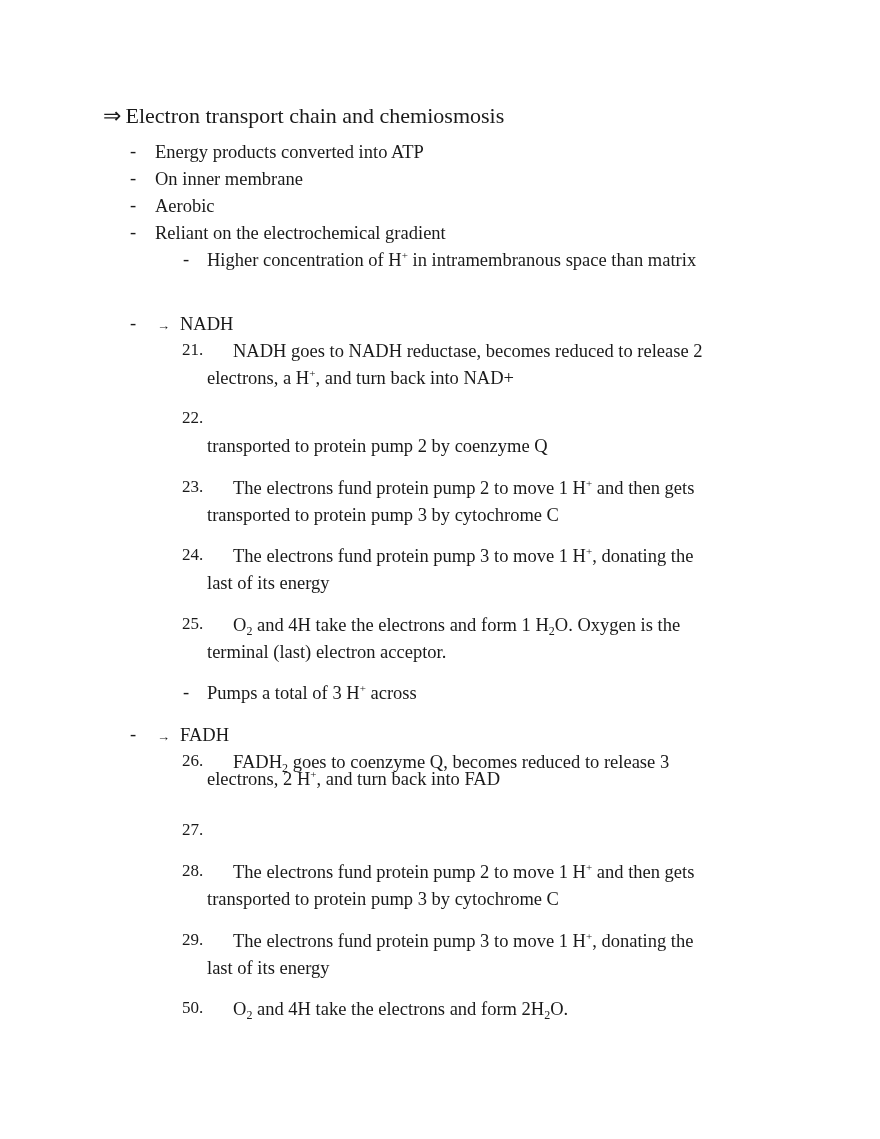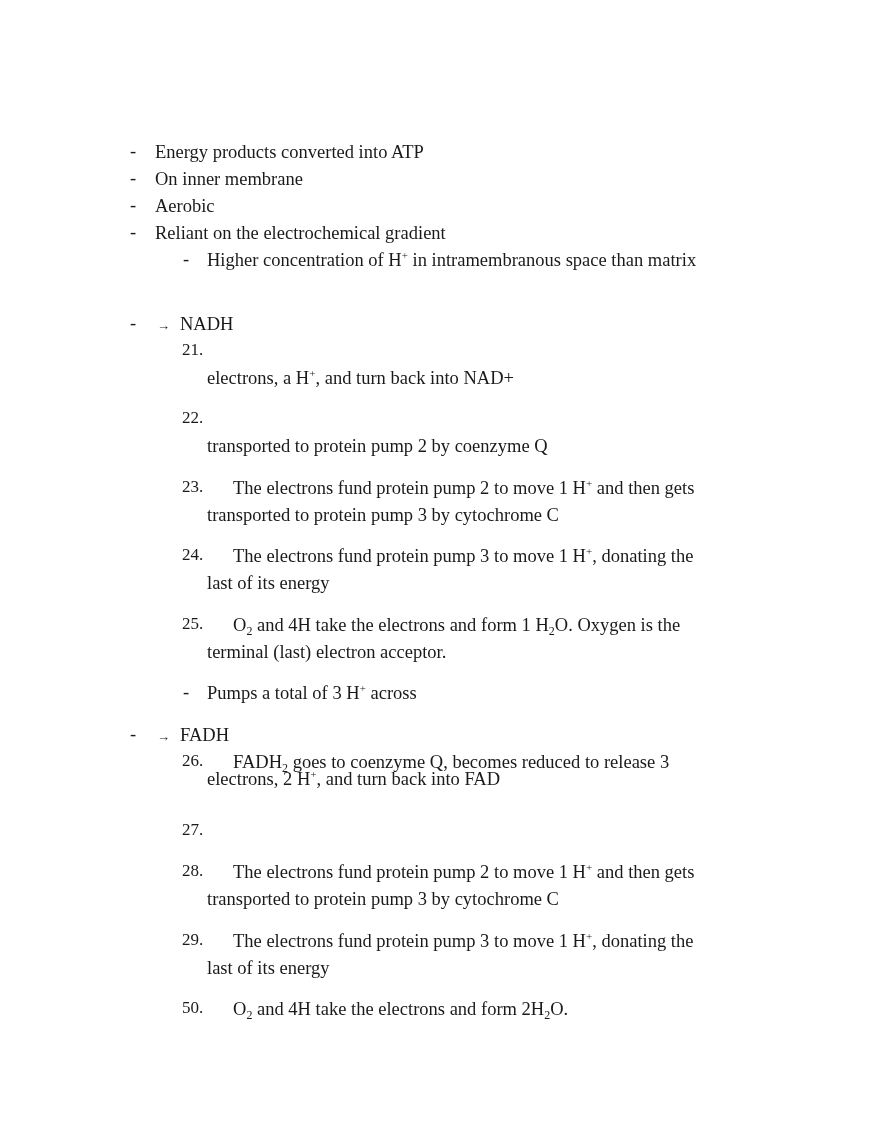--- a/index.html
+++ b/index.html
@@ -13,38 +13,42 @@
   .num { position:absolute; font-size:17px; font-family:"Liberation Serif", serif; }
   sup { font-size:11px; vertical-align:7px; line-height:0; }
   sub { font-size:12px; vertical-align:-4px; line-height:0; }
   .smallarrow { font-size:13px; }
 </style>
 </head>
 <body>
 
 <div class="page">
 
+  <div class="heading">
+    <span class="arrow">⇒</span><span>Electron transport chain and chemiosmosis</span>
+  </div>
 
   <span class="dash" style="left:130px;top:141px">-</span>
   <div class="line" style="left:155px;top:141px">Energy products converted into ATP</div>
   <span class="dash" style="left:130px;top:168px">-</span>
   <div class="line" style="left:155px;top:168px">On inner membrane</div>
   <span class="dash" style="left:130px;top:195px">-</span>
   <div class="line" style="left:155px;top:195px">Aerobic</div>
   <span class="dash" style="left:130px;top:222px">-</span>
   <div class="line" style="left:155px;top:222px">Reliant on the electrochemical gradient</div>
 
   <span class="dash" style="left:183px;top:249px">-</span>
   <div class="line" style="left:207px;top:249px"><span>Higher concentration of H</span><sup>+</sup><span> in intramembranous space than matrix</span></div>
 
   <span class="dash" style="left:130px;top:313px">-</span>
   <span class="line smallarrow" style="left:157px;top:315px">→</span>
   <div class="line" style="left:180px;top:313px">NADH</div>
 
   <span class="num" style="left:182px;top:340px">21.</span>
+  <div class="line" style="left:233px;top:340px">NADH goes to NADH reductase, becomes reduced to release 2</div>
   <div class="line" style="left:207px;top:367px"><span>electrons, a H</span><sup>+</sup><span>, and turn back into NAD+</span></div>
 
   <span class="num" style="left:182px;top:408px">22.</span>
   <div class="line" style="left:207px;top:435px">transported to protein pump 2 by coenzyme Q</div>
 
   <span class="num" style="left:182px;top:477px">23.</span>
   <div class="line" style="left:233px;top:477px"><span>The electrons fund protein pump 2 to move 1 H</span><sup>+</sup><span> and then gets</span></div>
   <div class="line" style="left:207px;top:504px">transported to protein pump 3 by cytochrome C</div>
 
   <span class="num" style="left:182px;top:545px">24.</span>

